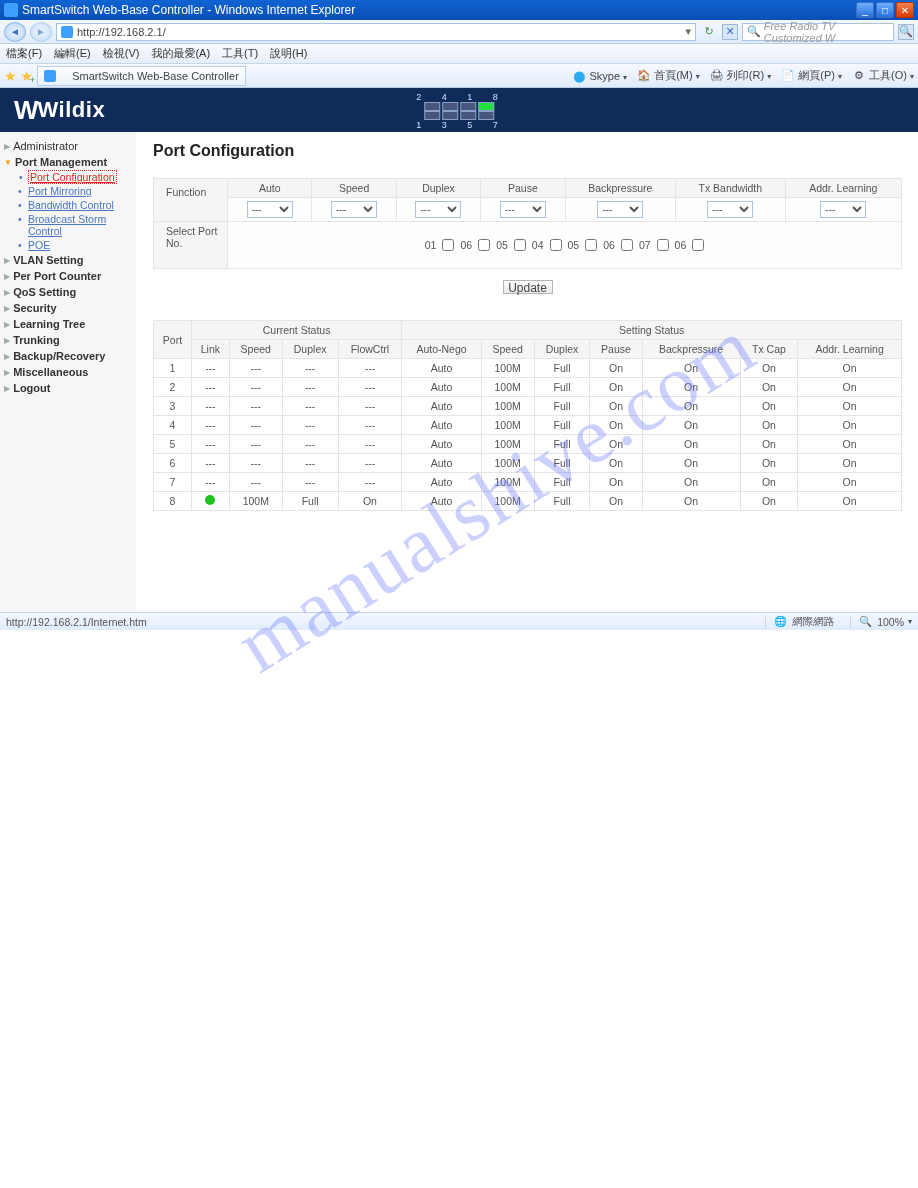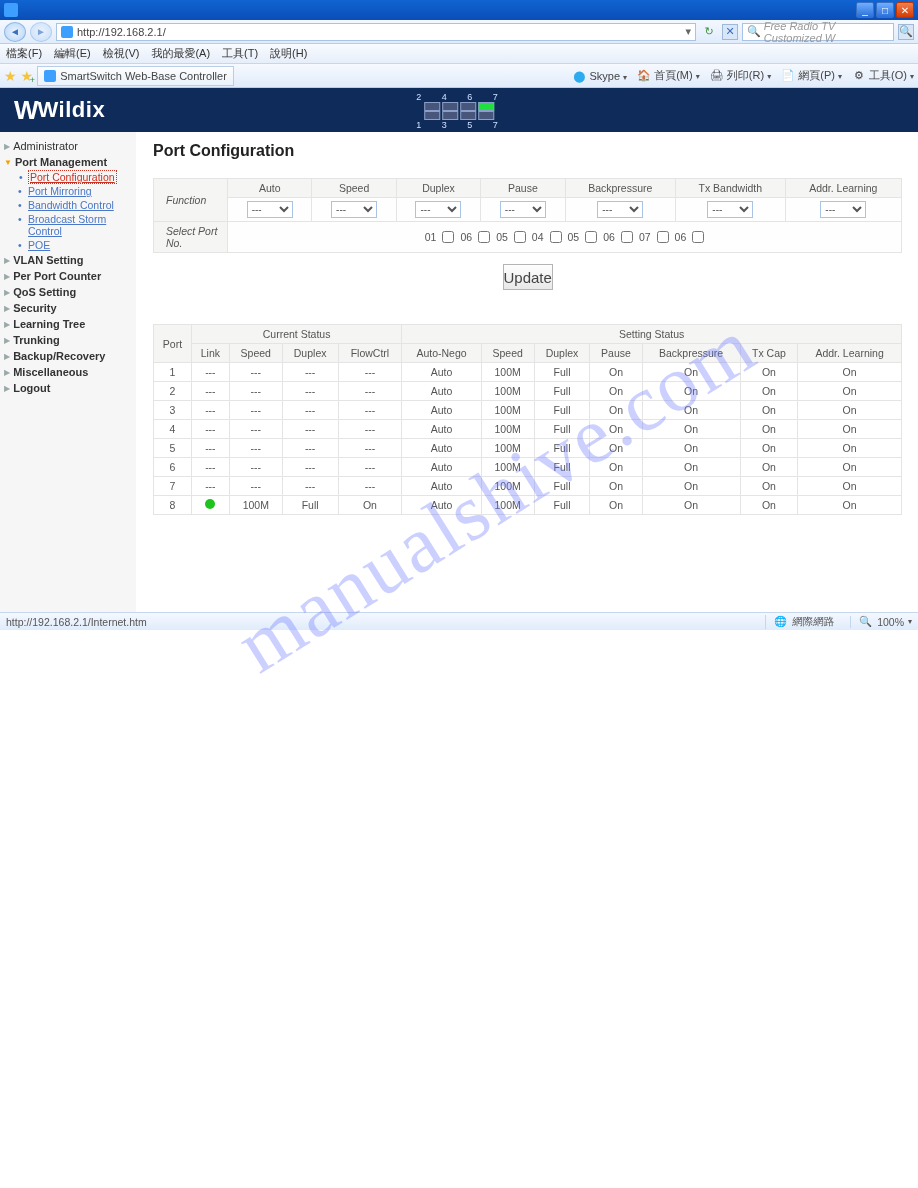--- a/index.html
+++ b/index.html
@@ -19,21 +19,21 @@
   .addr .drop { margin-left: auto; color:#666; }
   .refresh { width:18px; height:18px; color:#3c8f3c; display:flex; align-items:center; justify-content:center; }
   .search { flex:1; height:18px; background:#fff; border:1px solid #a8c3e4; padding:0 4px; color:#999; display:flex; align-items:center; }
   .search .mag { color:#3a6fbf; margin-right:3px; }
   .go { width:16px; height:16px; background:#d8e6f7; border:1px solid #a0b8d8; color:#3a6fbf; display:flex; align-items:center; justify-content:center; }
   
   .menurow { height: 20px; background: linear-gradient(#f8fbff,#e6eef9); display: flex; align-items: center; padding: 0 6px; gap: 12px; border-bottom: 1px solid #c6d6ec; color: #333; }
   
   .tabrow { height: 24px; background: linear-gradient(#f6f9fe,#e0ecfb); display: flex; align-items: center; padding: 0 4px; border-bottom: 1px solid #b8cde6; gap: 4px; color:#556; }
   .star { color: #f7c33c; font-size: 14px; }
-  .tab { height: 20px; background: linear-gradient(#fdfdfd,#ebf2fb); border: 1px solid #b8cde6; display: flex; align-items: center; padding: 0 6px; gap: 4px; color:#444; }
+  .tab { height: 20px; background: linear-gradient(#fdfdfd,#ebf2fb); border: 1px solid #b8cde6; display: flex; align-items: center; padding: 0 6px; gap: 16px; color:#444; }
   .tab .ieiconS { width:12px; height:12px; background:#3da0ff; border-radius:2px; }
   .toolbar-right { margin-left:auto; display:flex; align-items:flex-end; gap:10px; color:#444; }
   .toolbar-right .i { display:inline-block; width:14px; height:14px; text-align:center; line-height:14px; }
   .tri { font-size:8px; color:#555; }
   
   .header { height: 44px; background: #0e2b5a; display: flex; align-items: center; color: #fff; position: relative; }
   .logo { display:flex; align-items:center; padding:0 14px; font-size:22px; font-weight:bold; letter-spacing:0.5px; }
   .logo .w { font-family: Arial; font-size:26px; font-weight:bold; margin-right:2px; letter-spacing:-3px; }
   .portgrid { position:absolute; left:50%; top:4px; transform:translateX(-50%); text-align:center; color:#cfe0ff; font-size:9px; }
   .portgrid .nums { letter-spacing:9px; margin-left:5px; }
@@ -49,44 +49,45 @@
   .sidebar .sub { padding-left:24px; }
   .sidebar .sub a { display:block; color:#4a77c6; padding:1px 0; font-size:10.5px; position:relative; }
   .sidebar .sub a::before { content:"•"; color:#4a77c6; position:absolute; left:-10px; }
   .sidebar .sub a.active { color:#d03020; border:1px dotted #d03020; display:inline-block; padding:0 1px; }
   .content { flex:1; padding: 10px 16px 30px 16px; }
   h1 { font-size: 16px; font-weight:bold; color:#222; margin-bottom:18px; }
   
   table.cfg { width:100%; border-collapse:collapse; background:#fefefe; font-size:10.5px; color:#555; }
   table.cfg th, table.cfg td { border:1px solid #e4e4e4; padding:3px 6px; text-align:center; vertical-align:middle; }
   table.cfg th { background:#f5f5f3; font-weight:normal; }
-  table.cfg td.lab { background:#f5f5f3; text-align:left; padding:3px 8px 3px 12px; width:74px;font-style:italic; }
+  table.cfg td.lab { background:#f5f5f3; text-align:left; padding:3px 8px 19px 12px; width:74px; }
   select.s { width:46px; height:17px; font-size:10px; border:1px solid #a8c3e4; background:#fff; color:#555; }
   .portsel label { font-size:10.5px; color:#555; margin-right:4px; }
   .portsel span { display:inline-flex; align-items:flex-end; gap:2px; margin:0 3px; }
   .portsel input { width:12px; height:12px; accent-color:#6aa8ff; }
-  .update { display:block; margin:8px auto 6px auto; width:50px; height:26px; font-size:15px; background:linear-gradient(#fefefe,#e8e8e8); border:1px solid #b4b4b4; color:#444; }
-  
-  table.st { width:100%; border-collapse:collapse; font-size:10.5px; color:#555; margin-top:24px; }
+  .update { display:block; margin:8px auto 6px auto; width:50px; height:14px; font-size:12px; background:linear-gradient(#fefefe,#e8e8e8); border:1px solid #b4b4b4; color:#444; }
+  
+  table.st { width:100%; border-collapse:collapse; font-size:10.5px; color:#555; margin-top:16px; }
   table.st th, table.st td { border:1px solid #e4e4e4; padding:3px 4px; text-align:center; }
   table.st th { background:#f5f5f3; font-weight:normal; }
   .linkdot { width:10px; height:10px; background:#1ec41e; border-radius:50%; display:inline-block; }
   
   .status { height:18px; border-top:1px solid #c6d6ec; background:linear-gradient(#f4f8ff,#e0ecfb); display:flex; align-items:center; padding:0 6px; font-size:10.5px; color:#555; }
   .status .right { margin-left:auto; display:flex; align-items:center; gap:16px; }
   .status .seg { display:flex; align-items:center; gap:4px; border-left:1px solid #c6d6ec; padding-left:8px; }
   .status .ico { width:14px; height:12px; display:inline-flex; align-items:center; justify-content:center; }
 </style>
 </head>
 <body>
 
 <div class="watermark">manualshive.com</div>
 
 <div class="titlebar">
   <span class="ieicon"></span>
+  <span>SmartSwitch Web-Base Controller - Windows Internet Explorer</span>
   <div class="winbtns">
     <div class="winbtn">_</div>
     <div class="winbtn">□</div>
     <div class="winbtn close">✕</div>
   </div>
 </div>
 
 <div class="addrrow">
   <div class="navbtn">◄</div>
   <div class="navbtn" style="opacity:.6">►</div>
@@ -128,21 +129,21 @@
     <span><span class="i">⚙</span> <span>工具(O)</span> <span class="tri">▾</span></span>
   </div>
 </div>
 
 <div class="header">
   <div class="logo">
       <span class="w">W</span>
       <span>Wildix</span>
     </div>
   <div class="portgrid">
-    <div class="nums">2 4 6 7</div>
+    <div class="nums">2 4 1 8</div>
     <div class="row">
         <div class="portcell"></div>
         <div class="portcell"></div>
         <div class="portcell"></div>
         <div class="portcell on"></div>
       </div>
     <div class="row">
         <div class="portcell"></div>
         <div class="portcell"></div>
         <div class="portcell"></div>

